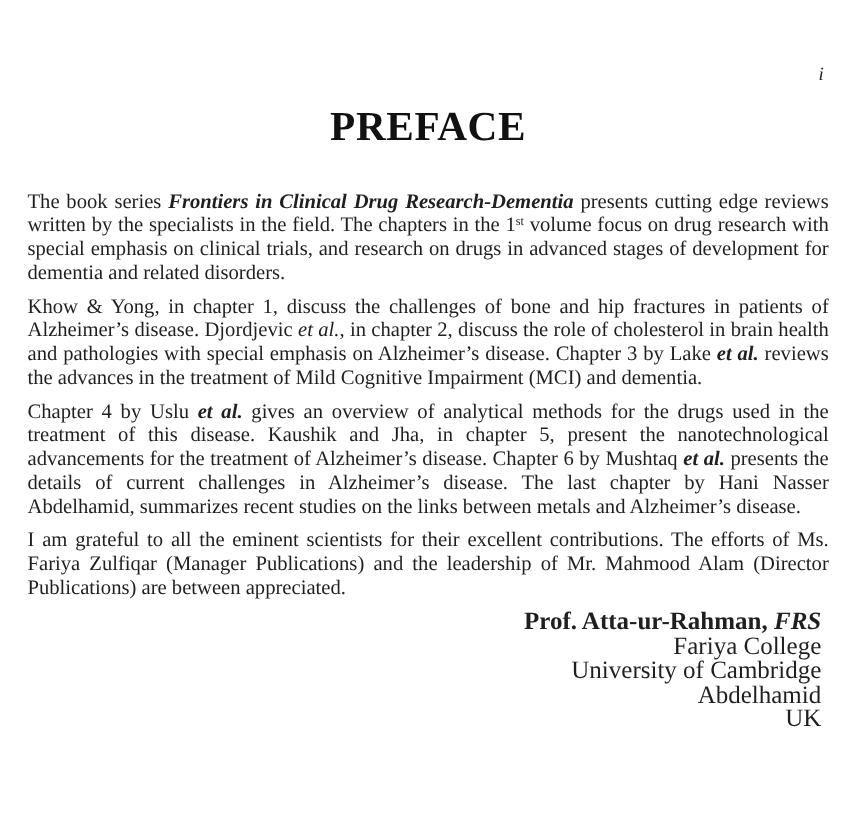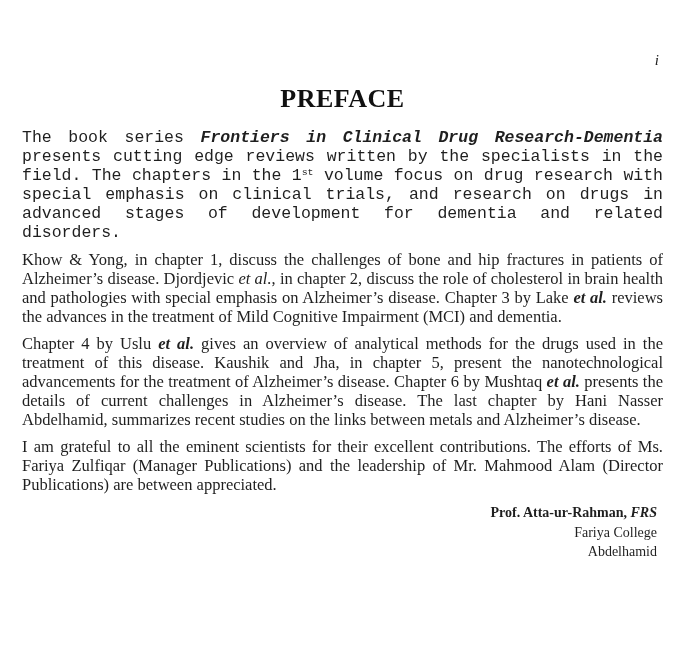--- a/index.html
+++ b/index.html
@@ -17,50 +17,50 @@
     position: absolute;
     top: 52px;
     right: 26px;
     font-style: italic;
     font-size: 15px;
     color: #222222;
   }
   .title {
     margin: 86px 0 0 0;
     text-align: center;
-    font-size: 26px;
+    font-size: 33px;
     font-weight: bold;
     letter-spacing: 0.5px;
     line-height: 1;
     color: #111111;
   }
   .body-text {
     padding: 0 22px;
   }
   .body-text p {
     margin: 0 0 8px 0;
     font-size: 16.5px;
     line-height: 19px;
     text-align: justify;
   }
-  .body-text p.first { margin-top: 16px; font-family: Liberation Mono, monospace; }
+  .body-text p.first { margin-top: 32px; }
   .seg-i  { font-style: italic; }
   .seg-b  { font-weight: bold; }
   .seg-bi { font-weight: bold; font-style: italic; }
   .seg-sup {
     font-size: 0.6em;
     position: relative;
     top: -0.5em;
     line-height: 0;
   }
   .signature {
     margin-top: 9px;
     padding: 0 28px 0 22px;
     text-align: right;
-    font-size: 14px;
+    font-size: 20px;
     line-height: 19.5px;
   }
 </style>
 </head>
 <body>
 
 <div class="page">
   <div class="page-number">i</div>
 
   <h1 class="title">PREFACE</h1>
@@ -68,15 +68,17 @@
   <div class="body-text">
     <p class="first"><span>The book series </span><span class="seg-bi">Frontiers in Clinical Drug Research-Dementia</span><span> presents cutting edge reviews written by the specialists in the field. The chapters in the 1</span><span class="seg-sup">st</span><span> volume focus on drug research with special emphasis on clinical trials, and research on drugs in advanced stages of development for dementia and related disorders.</span></p>
     <p><span>Khow &amp; Yong, in chapter 1, discuss the challenges of bone and hip fractures in patients of Alzheimer’s disease. Djordjevic </span><span class="seg-i">et al.</span><span>, in chapter 2, discuss the role of cholesterol in brain health and pathologies with special emphasis on Alzheimer’s disease. Chapter 3 by Lake </span><span class="seg-bi">et al.</span><span> reviews the advances in the treatment of Mild Cognitive Impairment (MCI) and dementia.</span></p>
     <p><span>Chapter 4 by Uslu </span><span class="seg-bi">et al.</span><span> gives an overview of analytical methods for the drugs used in the treatment of this disease. Kaushik and Jha, in chapter 5, present the nanotechnological advancements for the treatment of Alzheimer’s disease. Chapter 6 by Mushtaq </span><span class="seg-bi">et al.</span><span> presents the details of current challenges in Alzheimer’s disease. The last chapter by Hani Nasser Abdelhamid, summarizes recent studies on the links between metals and Alzheimer’s disease.</span></p>
     <p><span>I am grateful to all the eminent scientists for their excellent contributions. The efforts of Ms. Fariya Zulfiqar (Manager Publications) and the leadership of Mr. Mahmood Alam (Director Publications) are between appreciated.</span></p>
   </div>
 
   <div class="signature">
     <div><span class="seg-b">Prof. Atta-ur-Rahman, </span><span class="seg-bi">FRS</span></div>
     <div><span>Fariya College</span></div>
+    <div><span>University of Cambridge</span></div>
     <div><span>Abdelhamid</span></div>
+    <div><span>UK</span></div>
   </div>
 </div>
 
 </body></html>

